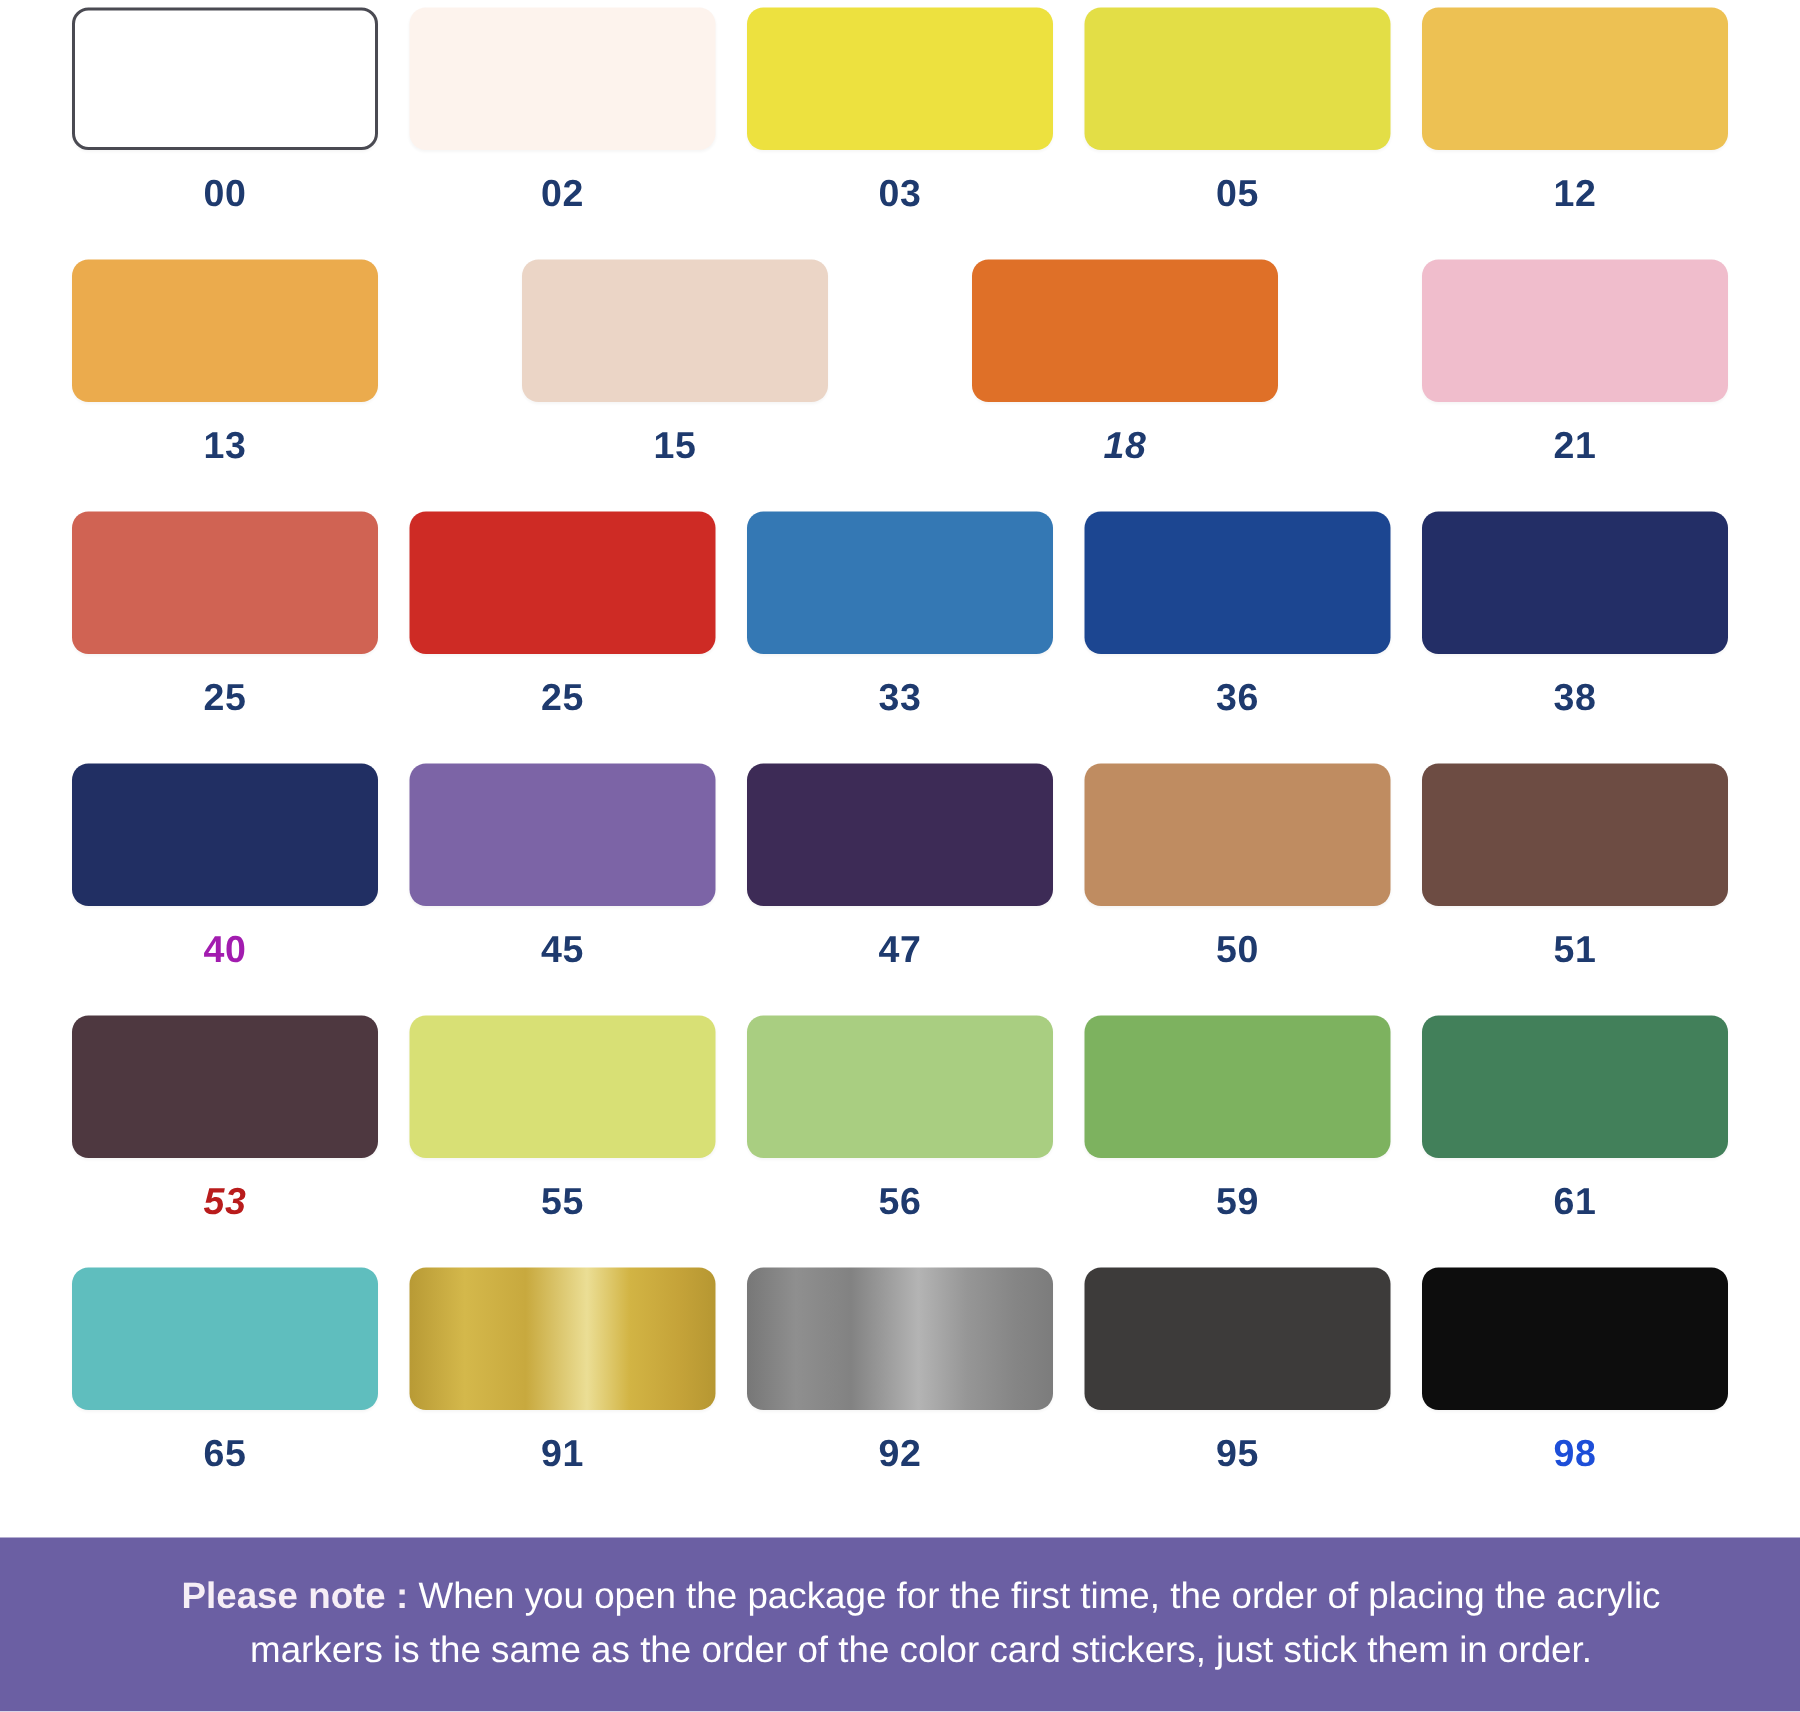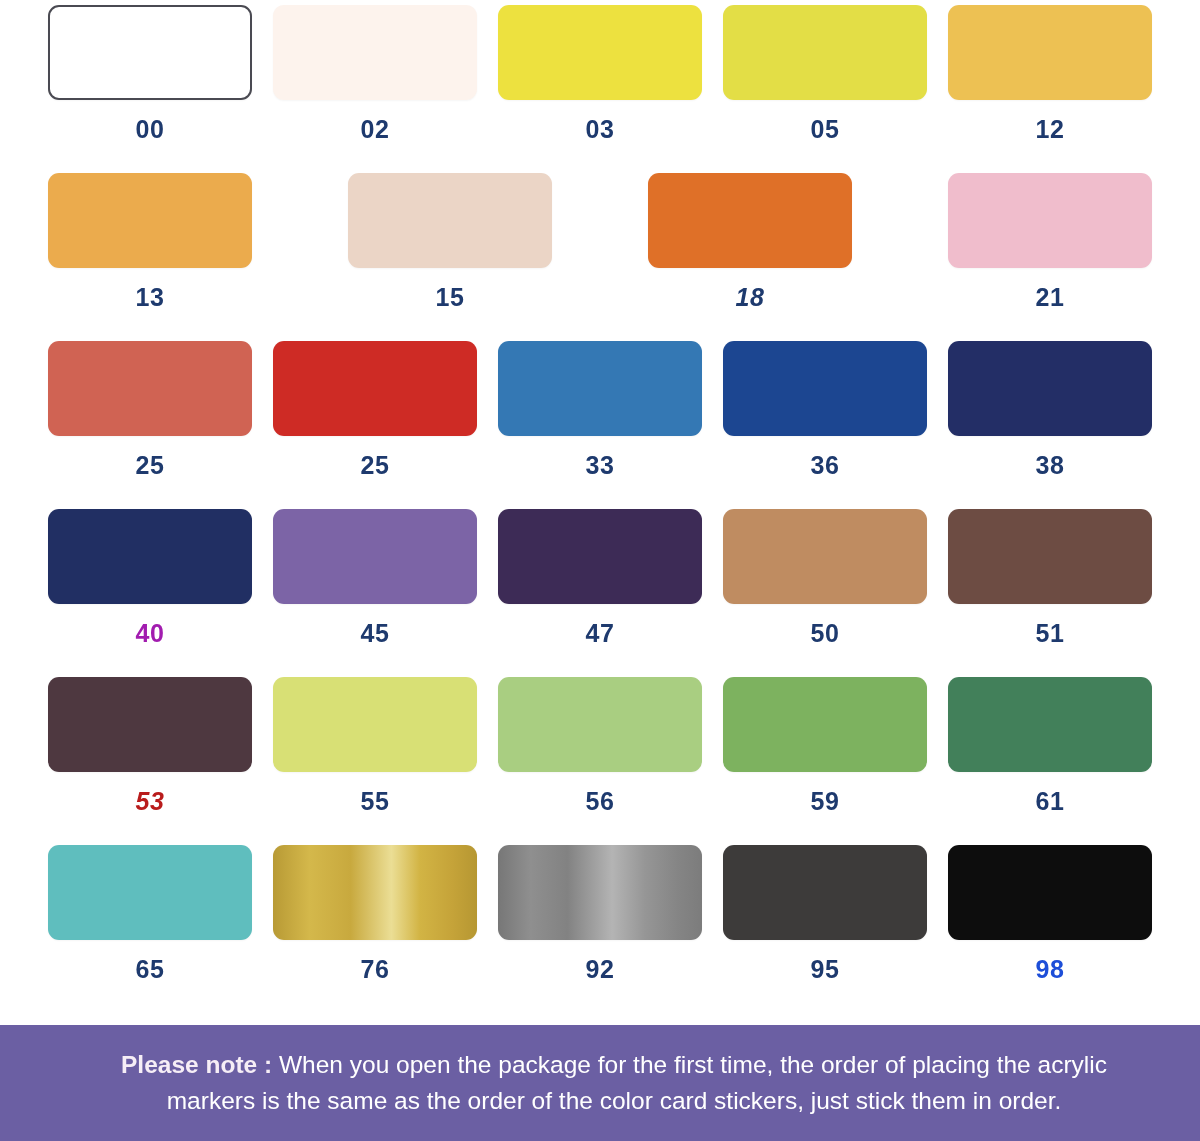--- a/index.html
+++ b/index.html
@@ -205,21 +205,21 @@
           <div class="swatch-label" style="color: rgb(30, 58, 110);">61</div>
         </div>
       </div>
       <div class="swatch-row">
         <div class="swatch-cell">
           <div class="swatch-chip" style="background: rgb(95, 190, 190);"></div>
           <div class="swatch-label" style="color: rgb(30, 58, 110);">65</div>
         </div>
         <div class="swatch-cell">
           <div class="swatch-chip" style="background: linear-gradient(90deg, rgb(184, 154, 53) 0%, rgb(212, 184, 75) 18%, rgb(200, 169, 62) 38%, rgb(235, 222, 149) 58%, rgb(210, 180, 68) 72%, rgb(197, 163, 57) 88%, rgb(182, 151, 50) 100%);"></div>
-          <div class="swatch-label" style="color: rgb(30, 58, 110);">76</div>
+          <div class="swatch-label" style="color: rgb(30, 58, 110);">91</div>
         </div>
         <div class="swatch-cell">
           <div class="swatch-chip" style="background: linear-gradient(90deg, rgb(119, 119, 119) 0%, rgb(143, 143, 143) 16%, rgb(130, 130, 130) 34%, rgb(180, 180, 180) 56%, rgb(150, 150, 150) 72%, rgb(133, 133, 133) 88%, rgb(124, 124, 124) 100%);"></div>
           <div class="swatch-label" style="color: rgb(30, 58, 110);">92</div>
         </div>
         <div class="swatch-cell">
           <div class="swatch-chip" style="background: rgb(61, 59, 58);"></div>
           <div class="swatch-label" style="color: rgb(30, 58, 110);">95</div>
         </div>
         <div class="swatch-cell">

